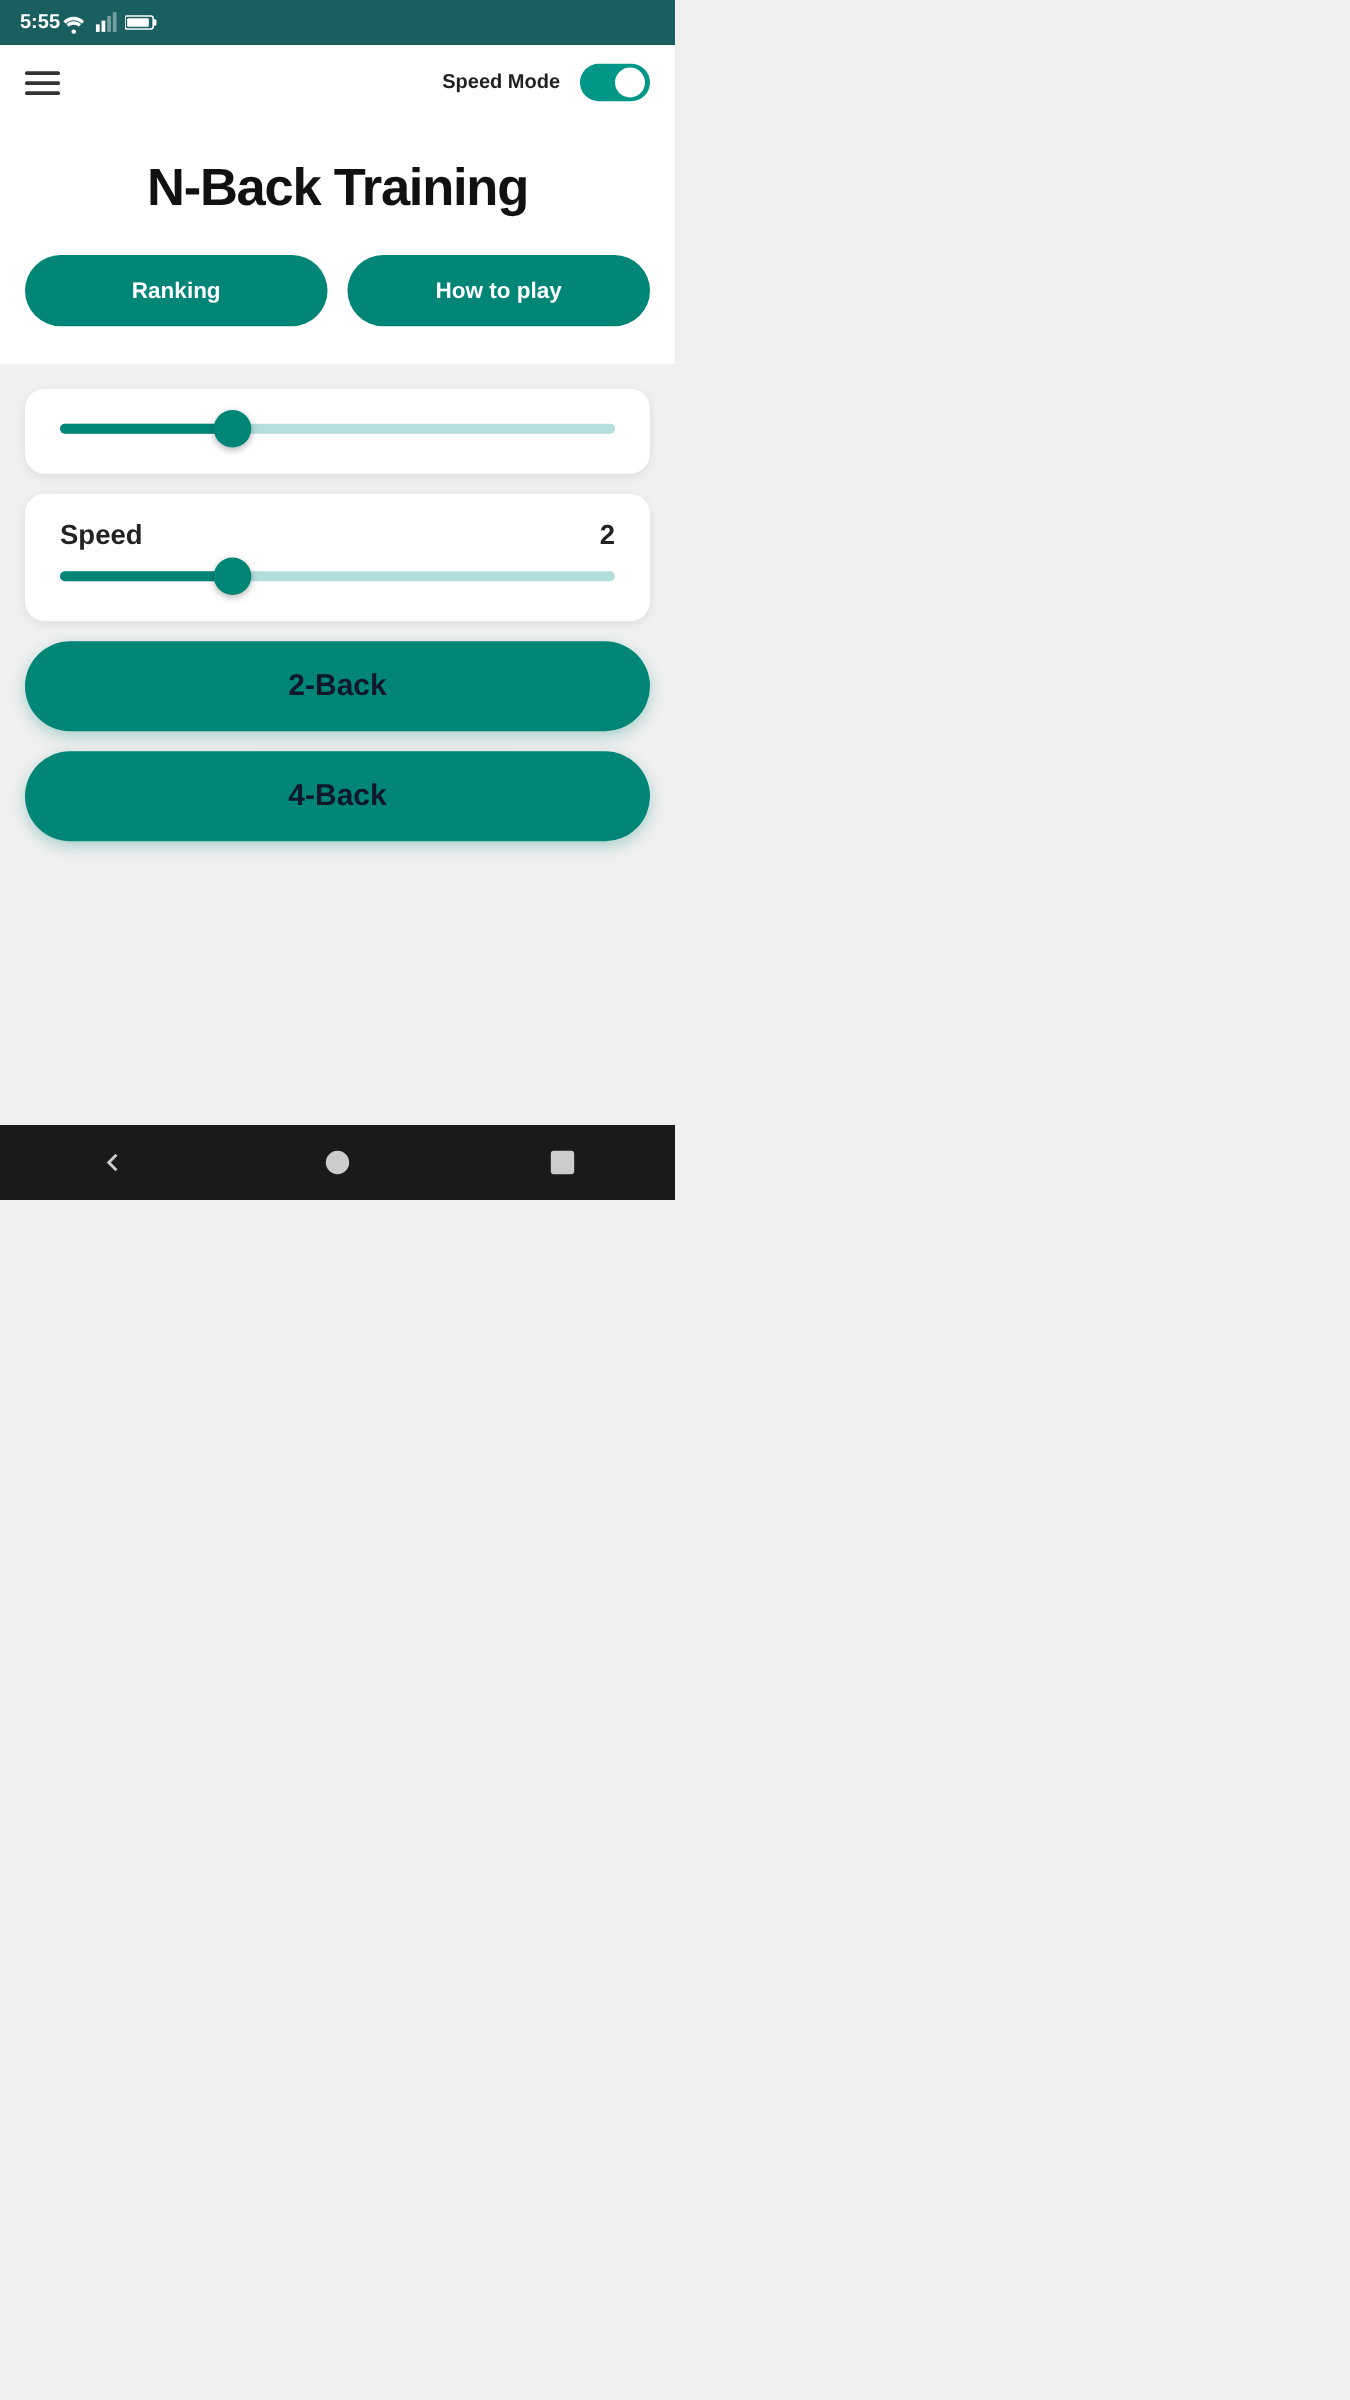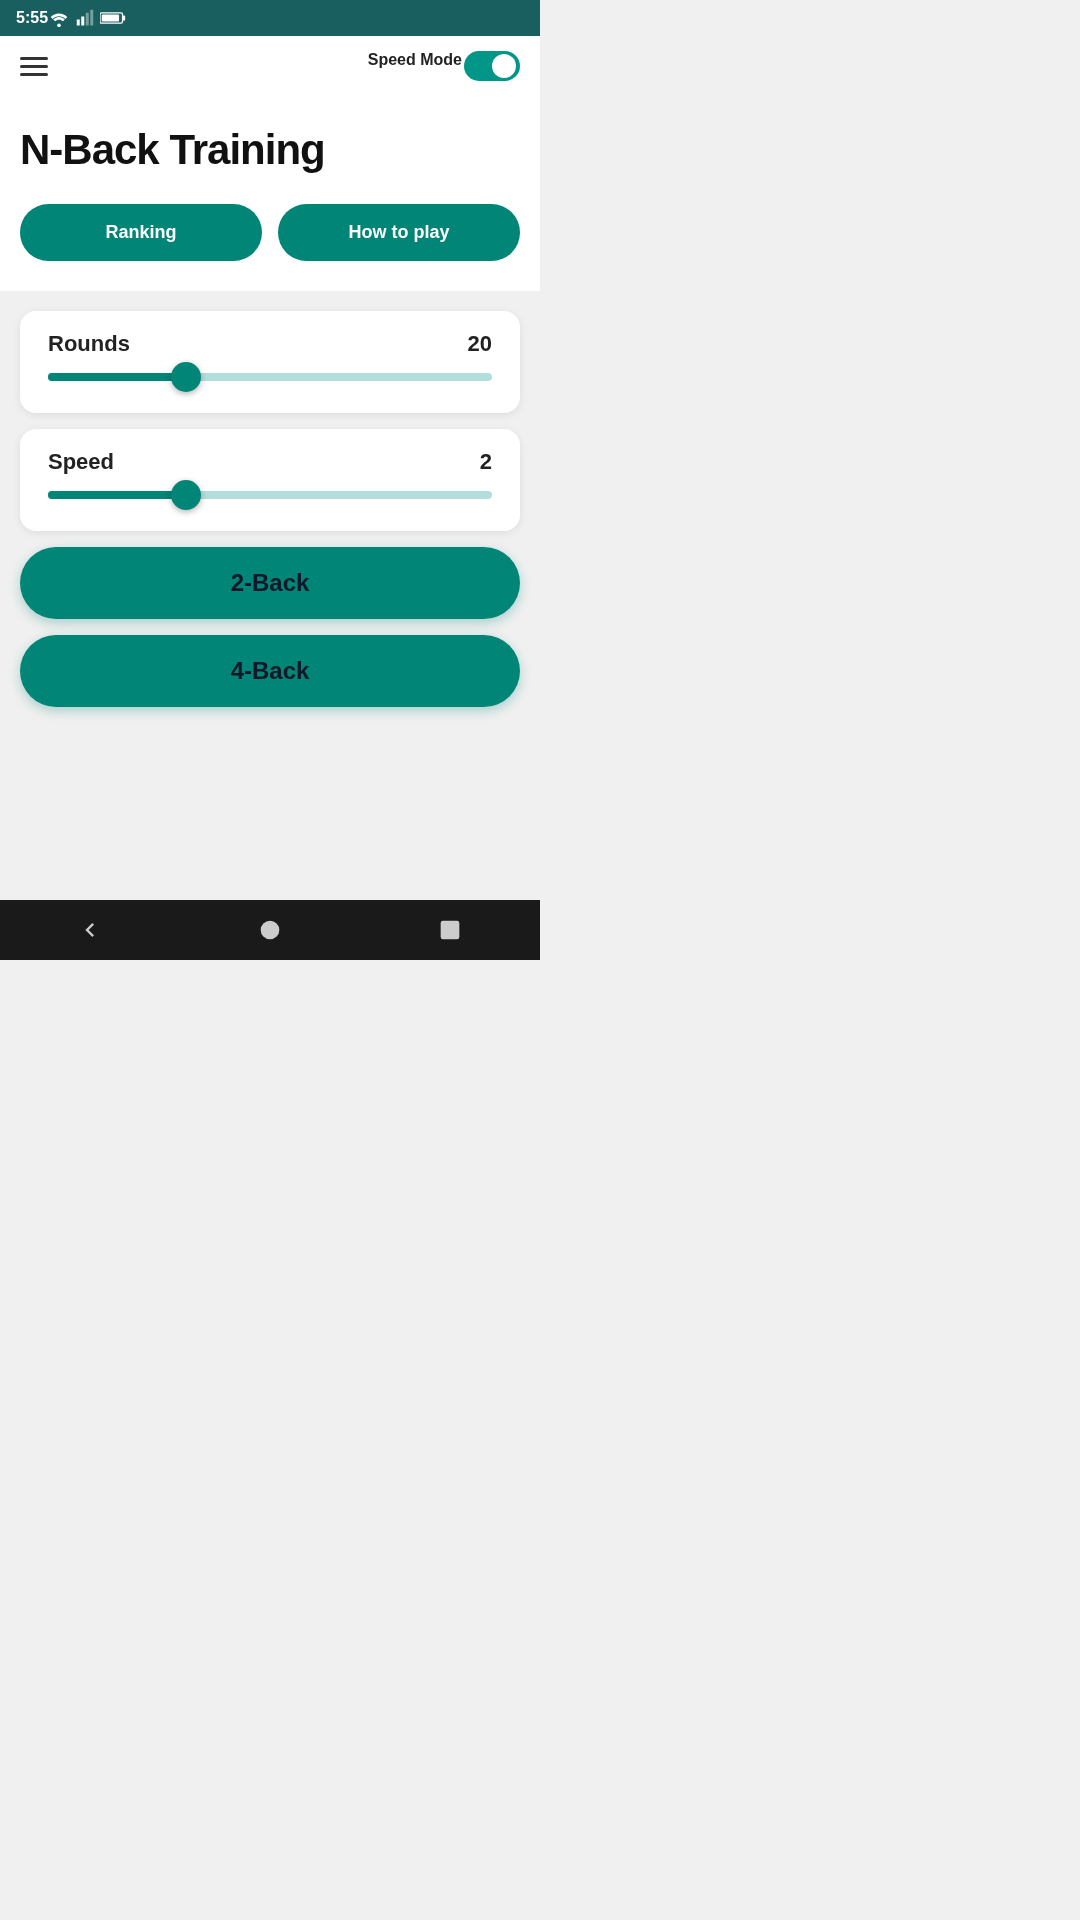--- a/index.html
+++ b/index.html
@@ -66,22 +66,22 @@
     .hamburger-icon span {
       display: block;
       width: 28px;
       height: 3px;
       background-color: #333;
       border-radius: 2px;
     }
 
     .speed-mode-container {
       display: flex;
-      align-items: flex-start;
-      gap: 2px;
+      align-items: center;
+      gap: 16px;
     }
 
     .speed-mode-label {
       font-size: 16px;
       font-weight: 600;
       color: #222;
     }
 
     
     .toggle-switch {
@@ -121,21 +121,21 @@
     .header-card {
       background-color: #ffffff;
       padding: 30px 20px 30px;
       margin-bottom: 10px;
       flex-shrink: 0;
     }
 
     .app-title {
       font-size: 42px;
       font-weight: 900;
-      text-align: left;
+      text-align: center;
       color: #111;
       margin-bottom: 30px;
       letter-spacing: -1px;
     }
 
     .header-buttons {
       display: flex;
       gap: 16px;
       justify-content: center;
     }
@@ -308,24 +308,20 @@
   <h1 class="app-title">N-Back Training</h1>
   <div class="header-buttons">
     <button class="header-btn">Ranking</button>
     <button class="header-btn">How to play</button>
   </div>
 </div>
 
 <div class="main-content">
 
   <div class="slider-card">
-    <div class="slider-header">
-      <span class="slider-label">Rounds</span>
-      <span class="slider-value">20</span>
-    </div>
     <div class="slider-track">
       <div class="slider-fill" style="width: 31%"></div>
       <div class="slider-thumb" style="left: 31%"></div>
     </div>
   </div>
 
   <div class="slider-card">
     <div class="slider-header">
       <span class="slider-label">Speed</span>
       <span class="slider-value">2</span>

